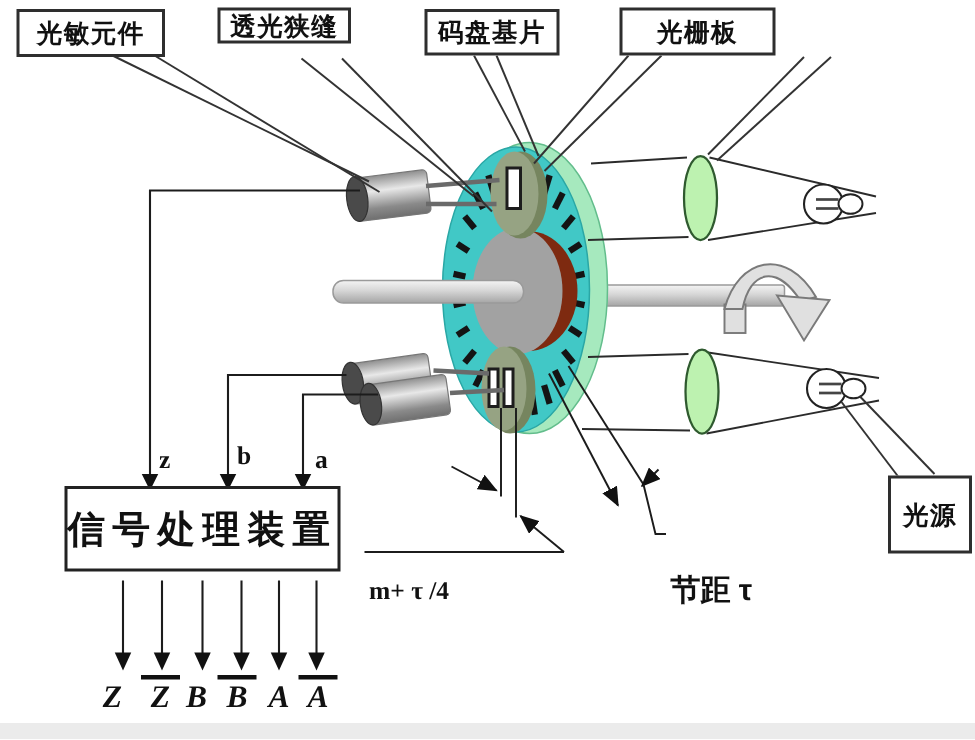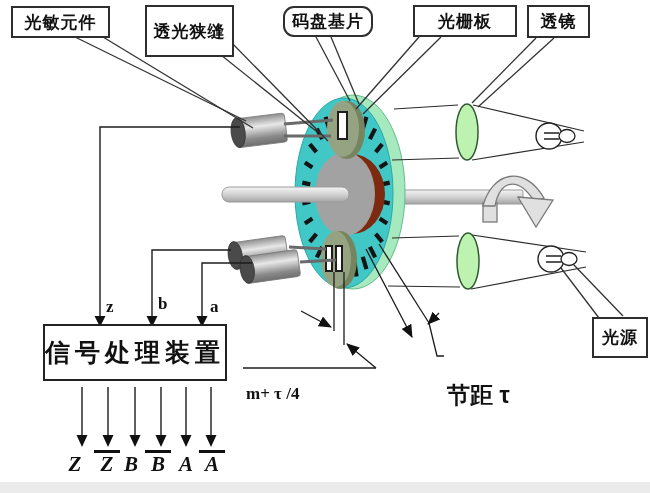--- a/index.html
+++ b/index.html
@@ -208,42 +208,39 @@
     <line x1="366" y1="249" x2="412" y2="337" marker-end="url(#arrowS)"></line>
     <line x1="379" y1="244" x2="429" y2="323"></line>
     <line x1="439" y1="313" x2="428" y2="324" marker-end="url(#arrowS)"></line>
     <polyline points="429,323 437,356 444,356"></polyline>
   </g>
 </svg>
 
 <div class="callout" style="left:11px;top:6px;width:99px;height:32px;">
   <span>光敏元件</span>
 </div>
-<div class="callout" style="left:145px;top:5px;width:89px;height:52px;">
+<div class="callout" style="left:145px;top:5px;width:89px;height:24px;">
   <span>透光狭缝</span>
 </div>
-<div class="callout" style="left:283px;top:6px;width:90px;height:31px;border-radius:11px;">
+<div class="callout" style="left:283px;top:6px;width:90px;height:31px;">
   <span>码盘基片</span>
 </div>
 <div class="callout" style="left:413px;top:5px;width:104px;height:32px;">
   <span>光栅板</span>
 </div>
-<div class="callout" style="left:527px;top:5px;width:63px;height:33px;">
-  <span>透镜</span>
-</div>
-<div class="callout" style="left:592px;top:317px;width:56px;height:41px;font-size:17px;align-items:center;">
+<div class="callout" style="left:592px;top:317px;width:56px;height:52px;font-size:17px;align-items:center;">
   <span>光源</span>
 </div>
 
 <div class="sigbox" style="left:43px;top:324px;width:184px;height:57px;">
   <span>信号处理装置</span>
 </div>
 
 <span class="annot serif" style="left:246px;top:346px;font-size:17px;">m+ τ /4</span>
-<span class="annot" style="left:447px;top:342px;font-size:23px;">节距 τ</span>
+<span class="annot" style="left:447px;top:342px;font-size:20px;">节距 τ</span>
 
 <span class="inlabel" style="left:106px;top:297px;">z</span>
 <span class="inlabel" style="left:158px;top:294px;">b</span>
 <span class="inlabel" style="left:210px;top:297px;">a</span>
 
 <span class="outlabel" style="left:62px;top:450px;">Z</span>
 <span class="outlabel overbar" style="left:94px;top:450px;">Z</span>
 <span class="outlabel" style="left:118px;top:450px;">B</span>
 <span class="outlabel overbar" style="left:145px;top:450px;">B</span>
 <span class="outlabel" style="left:173px;top:450px;">A</span>

